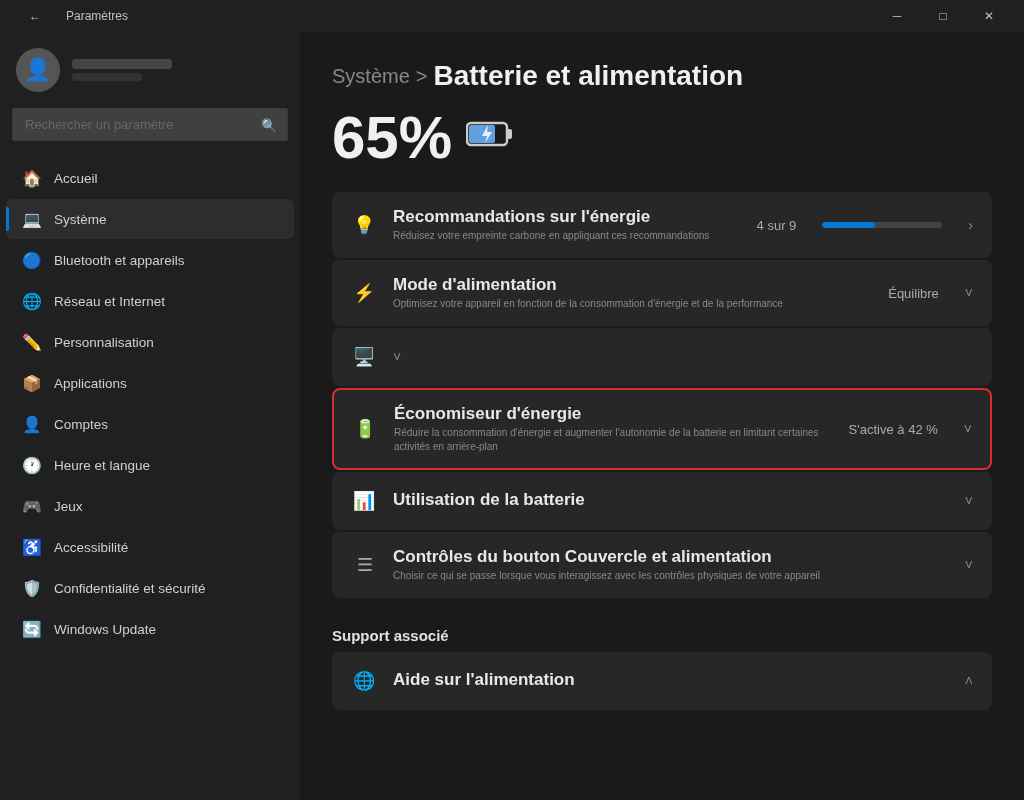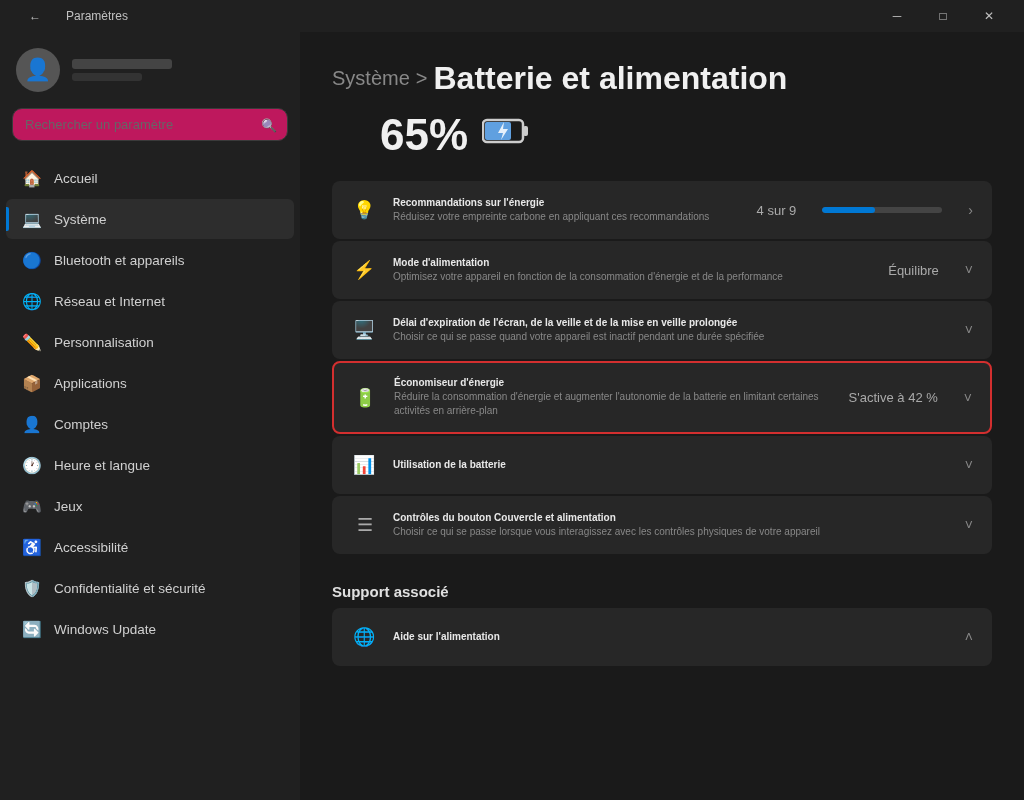--- a/index.html
+++ b/index.html
@@ -106,23 +106,23 @@
       width: 70px;
       border-radius: 3px;
     }
 
     .search-box {
       margin: 4px 12px 12px 12px;
       position: relative;
     }
     .search-input {
       width: 100%;
-      background: #be185d;
+      background: #404040;
       border: 1px solid #3a3a3a;
-      border-radius: 10px;
+      border-radius: 2px;
       padding: 8px 36px 8px 12px;
       color: #c0c0c0;
       font-size: 13px;
       outline: none;
     }
     .search-input::placeholder { color: #666; }
     .search-icon-wrap {
       position: absolute;
       right: 10px;
       top: 50%;
@@ -182,45 +182,44 @@
 
     .breadcrumb {
       font-size: 14px;
       color: #888;
       margin-bottom: 8px;
       display: flex;
       align-items: center;
       gap: 6px;
     }
     .breadcrumb-current {
-      font-size: 32px;
+      font-size: 28px;
       font-weight: 700;
       color: #f0f0f0;
     }
     .breadcrumb-sep {
       font-size: 20px;
       color: #888;
     }
     .breadcrumb-parent {
       font-size: 20px;
       color: #888;
     }
 
     .battery-display {
       display: flex;
       align-items: center;
       gap: 14px;
       margin: 16px 0 24px 0;
     }
     .battery-percent {
-      font-size: 44px;
+      font-size: 60px;
       font-weight: 700;
       color: #f0f0f0;
       line-height: 1;
-      margin-left: 48px;
     }
     .battery-icon-wrap {
       font-size: 36px;
       color: #e0e0e0;
     }
 
     .settings-list {
       display: flex;
       flex-direction: column;
       gap: 2px;
@@ -249,21 +248,21 @@
       justify-content: center;
       font-size: 18px;
       color: #aaa;
       flex-shrink: 0;
     }
 
     .setting-content {
       flex: 1;
     }
     .setting-title {
-      font-size: 10px;
+      font-size: 17px;
       font-weight: 600;
       color: #e8e8e8;
       margin-bottom: 2px;
     }
     .setting-desc {
       font-size: 10px;
       color: #888;
       line-height: 1.4;
     }
 
@@ -449,24 +448,20 @@
       </div>
       <div class="setting-right">
 
         <span class="setting-value">Équilibre</span>
         <span class="setting-chevron">˅</span>
 
       </div>
     </div>
         <div class="setting-item">
       <span class="setting-icon">🖥️</span>
-      <div class="setting-content">
-        <div class="setting-title">Délai d'expiration de l'écran, de la veille et de la mise en veille prolongée</div>
-        <div class="setting-desc">Choisir ce qui se passe quand votre appareil est inactif pendant une durée spécifiée</div>
-      </div>
       <div class="setting-right">
 
         <span class="setting-chevron">˅</span>
 
       </div>
     </div>
         <div class="setting-item highlighted">
       <span class="setting-icon">🔋</span>
       <div class="setting-content">
         <div class="setting-title">Économiseur d'énergie</div>

